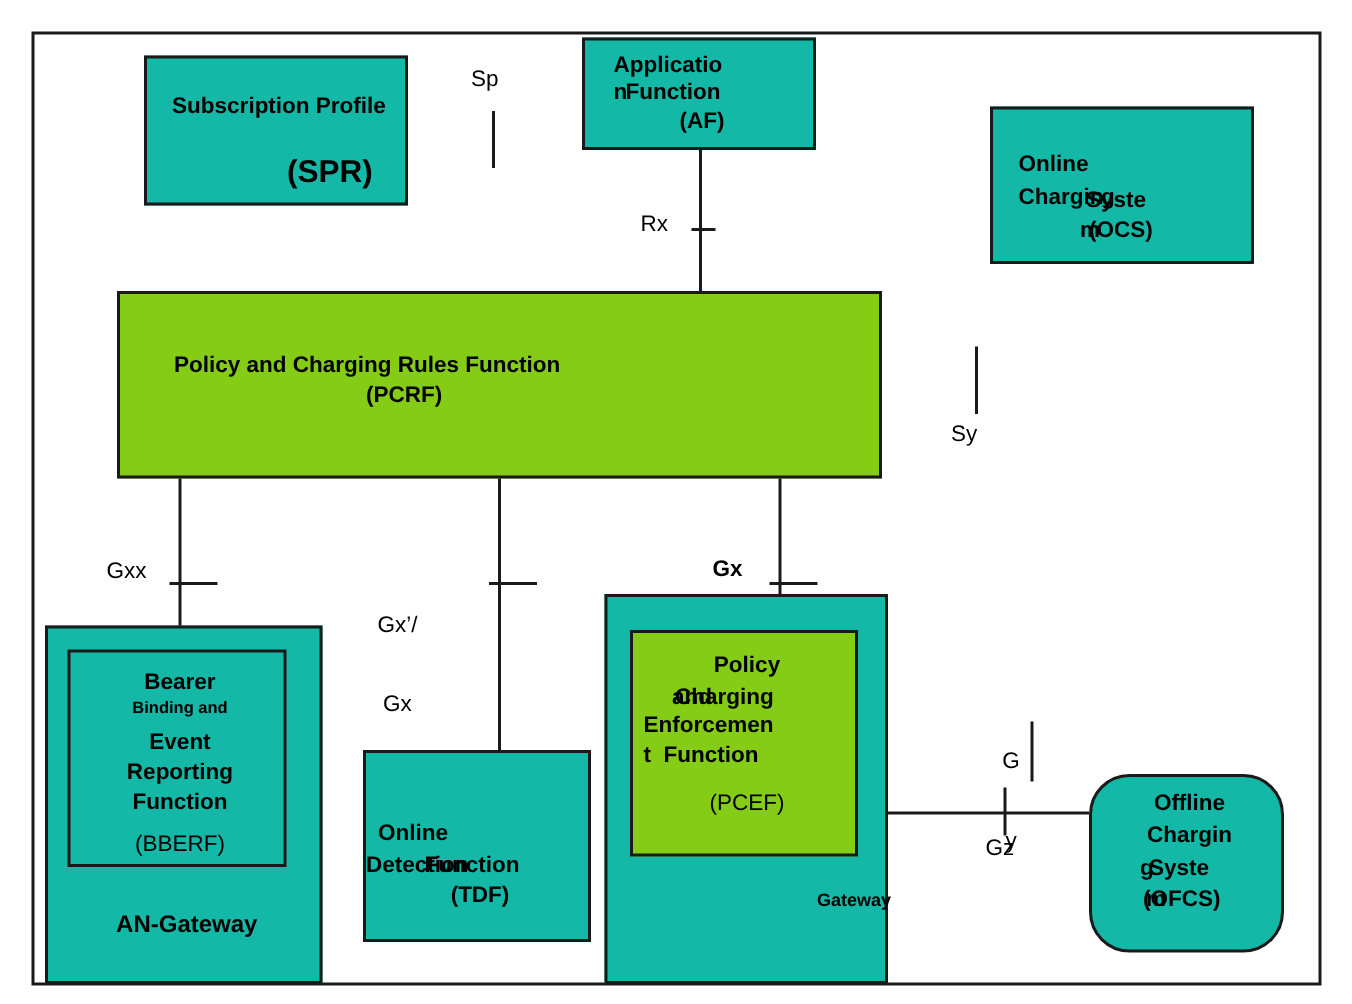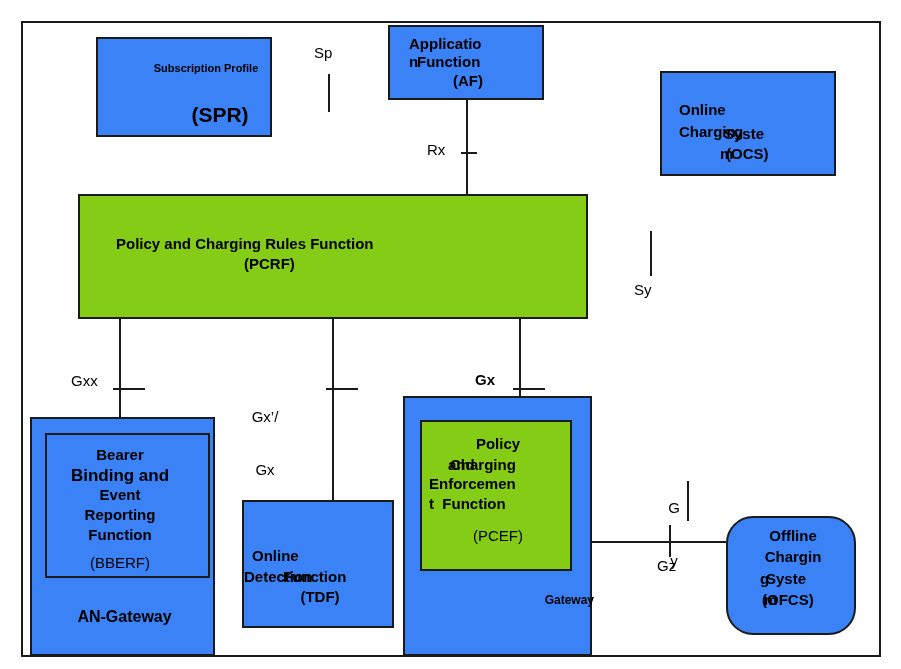--- a/index.html
+++ b/index.html
@@ -19,21 +19,21 @@
   }
   .frame {
     position: absolute;
     border: 2px solid #1a1a1a;
     box-sizing: border-box;
   }
   .box {
     position: absolute;
     border: 2px solid #1a1a1a;
     box-sizing: border-box;
-    background: #3b82f6;
+    background: #14b8a6;
   }
   .box.green {
     background: #84cc16;
   }
   .lbl {
     position: absolute;
     color: #000000;
     line-height: 1.02;
     white-space: pre;
   }
@@ -79,21 +79,21 @@
   }
 </style>
 </head>
 <body>
 
 <div id="canvas">
 
   <div class="frame" style="left:21px; top:21px; width:860px; height:636px;"></div>
 
   <div class="box" style="left:96px; top:37px; width:176px; height:100px;">
-    <div class="lbl bold ctr" style="left:0; top:24px; width:176px; font-size:11px;padding-left:20px;">Subscription Profile</div>
+    <div class="lbl bold ctr" style="left:0; top:24px; width:176px; font-size:15px;">Subscription Profile</div>
     <div class="lbl bold ctr" style="left:4px; top:65px; width:176px; font-size:21px;margin-left:30px;">(SPR)</div>
   </div>
 
   <div class="iflabel" style="left:314px; top:44px;">Sp</div>
   <div class="vline" style="left:328px; top:74px; height:38px;"></div>
 
   <div class="box" style="left:388px; top:25px; width:156px; height:75px;">
     <div class="overlap bold" style="left:19px; top:8px; font-size:15px;">Applicatio</div>
     <div class="overlap bold" style="left:19px; top:26px; font-size:15px;">n</div>
     <div class="overlap bold" style="left:27px; top:26px; font-size:15px;">Function</div>
@@ -134,23 +134,23 @@
   </div>
 
   <div class="vline" style="left:519px; top:319px; height:107px;"></div>
   <div class="hline" style="left:513px; top:388px; width:32px;"></div>
   <div class="iflabel b" style="left:475px; top:371px;">Gx</div>
 
   <div class="box" style="left:30px; top:417px; width:185px; height:239px;">
     <div class="lbl bold ctr" style="left:0; top:190px; width:185px; font-size:16px;">AN-Gateway</div>
   </div>
 
-  <div class="box" style="left:45px; top:433px; width:165px; height:145px;">
+  <div class="box" style="left:45px; top:433px; width:146px; height:145px;">
     <div class="lbl bold ctr" style="left:0; top:12px; width:146px; font-size:15px;">Bearer</div>
-    <div class="lbl bold ctr" style="left:0; top:32px; width:146px; font-size:17px;">Binding and</div>
+    <div class="lbl bold ctr" style="left:0; top:32px; width:146px; font-size:11px;">Binding and</div>
     <div class="lbl bold ctr" style="left:0; top:52px; width:146px; font-size:15px;text-align:center;">Event</div>
     <div class="lbl bold ctr" style="left:0; top:72px; width:146px; font-size:15px;">Reporting</div>
     <div class="lbl bold ctr" style="left:0; top:92px; width:146px; font-size:15px;">Function</div>
     <div class="lbl ctr" style="left:0; top:120px; width:146px; font-size:15px;">(BBERF)</div>
   </div>
 
   <div class="box" style="left:242px; top:500px; width:152px; height:128px;">
     <div class="overlap bold" style="left:8px; top:45px; font-size:15px;">Online</div>
     <div class="overlap bold" style="left:0px; top:66px; font-size:15px;">Detection</div>
     <div class="overlap bold" style="left:39px; top:66px; font-size:15px;">Function</div>

